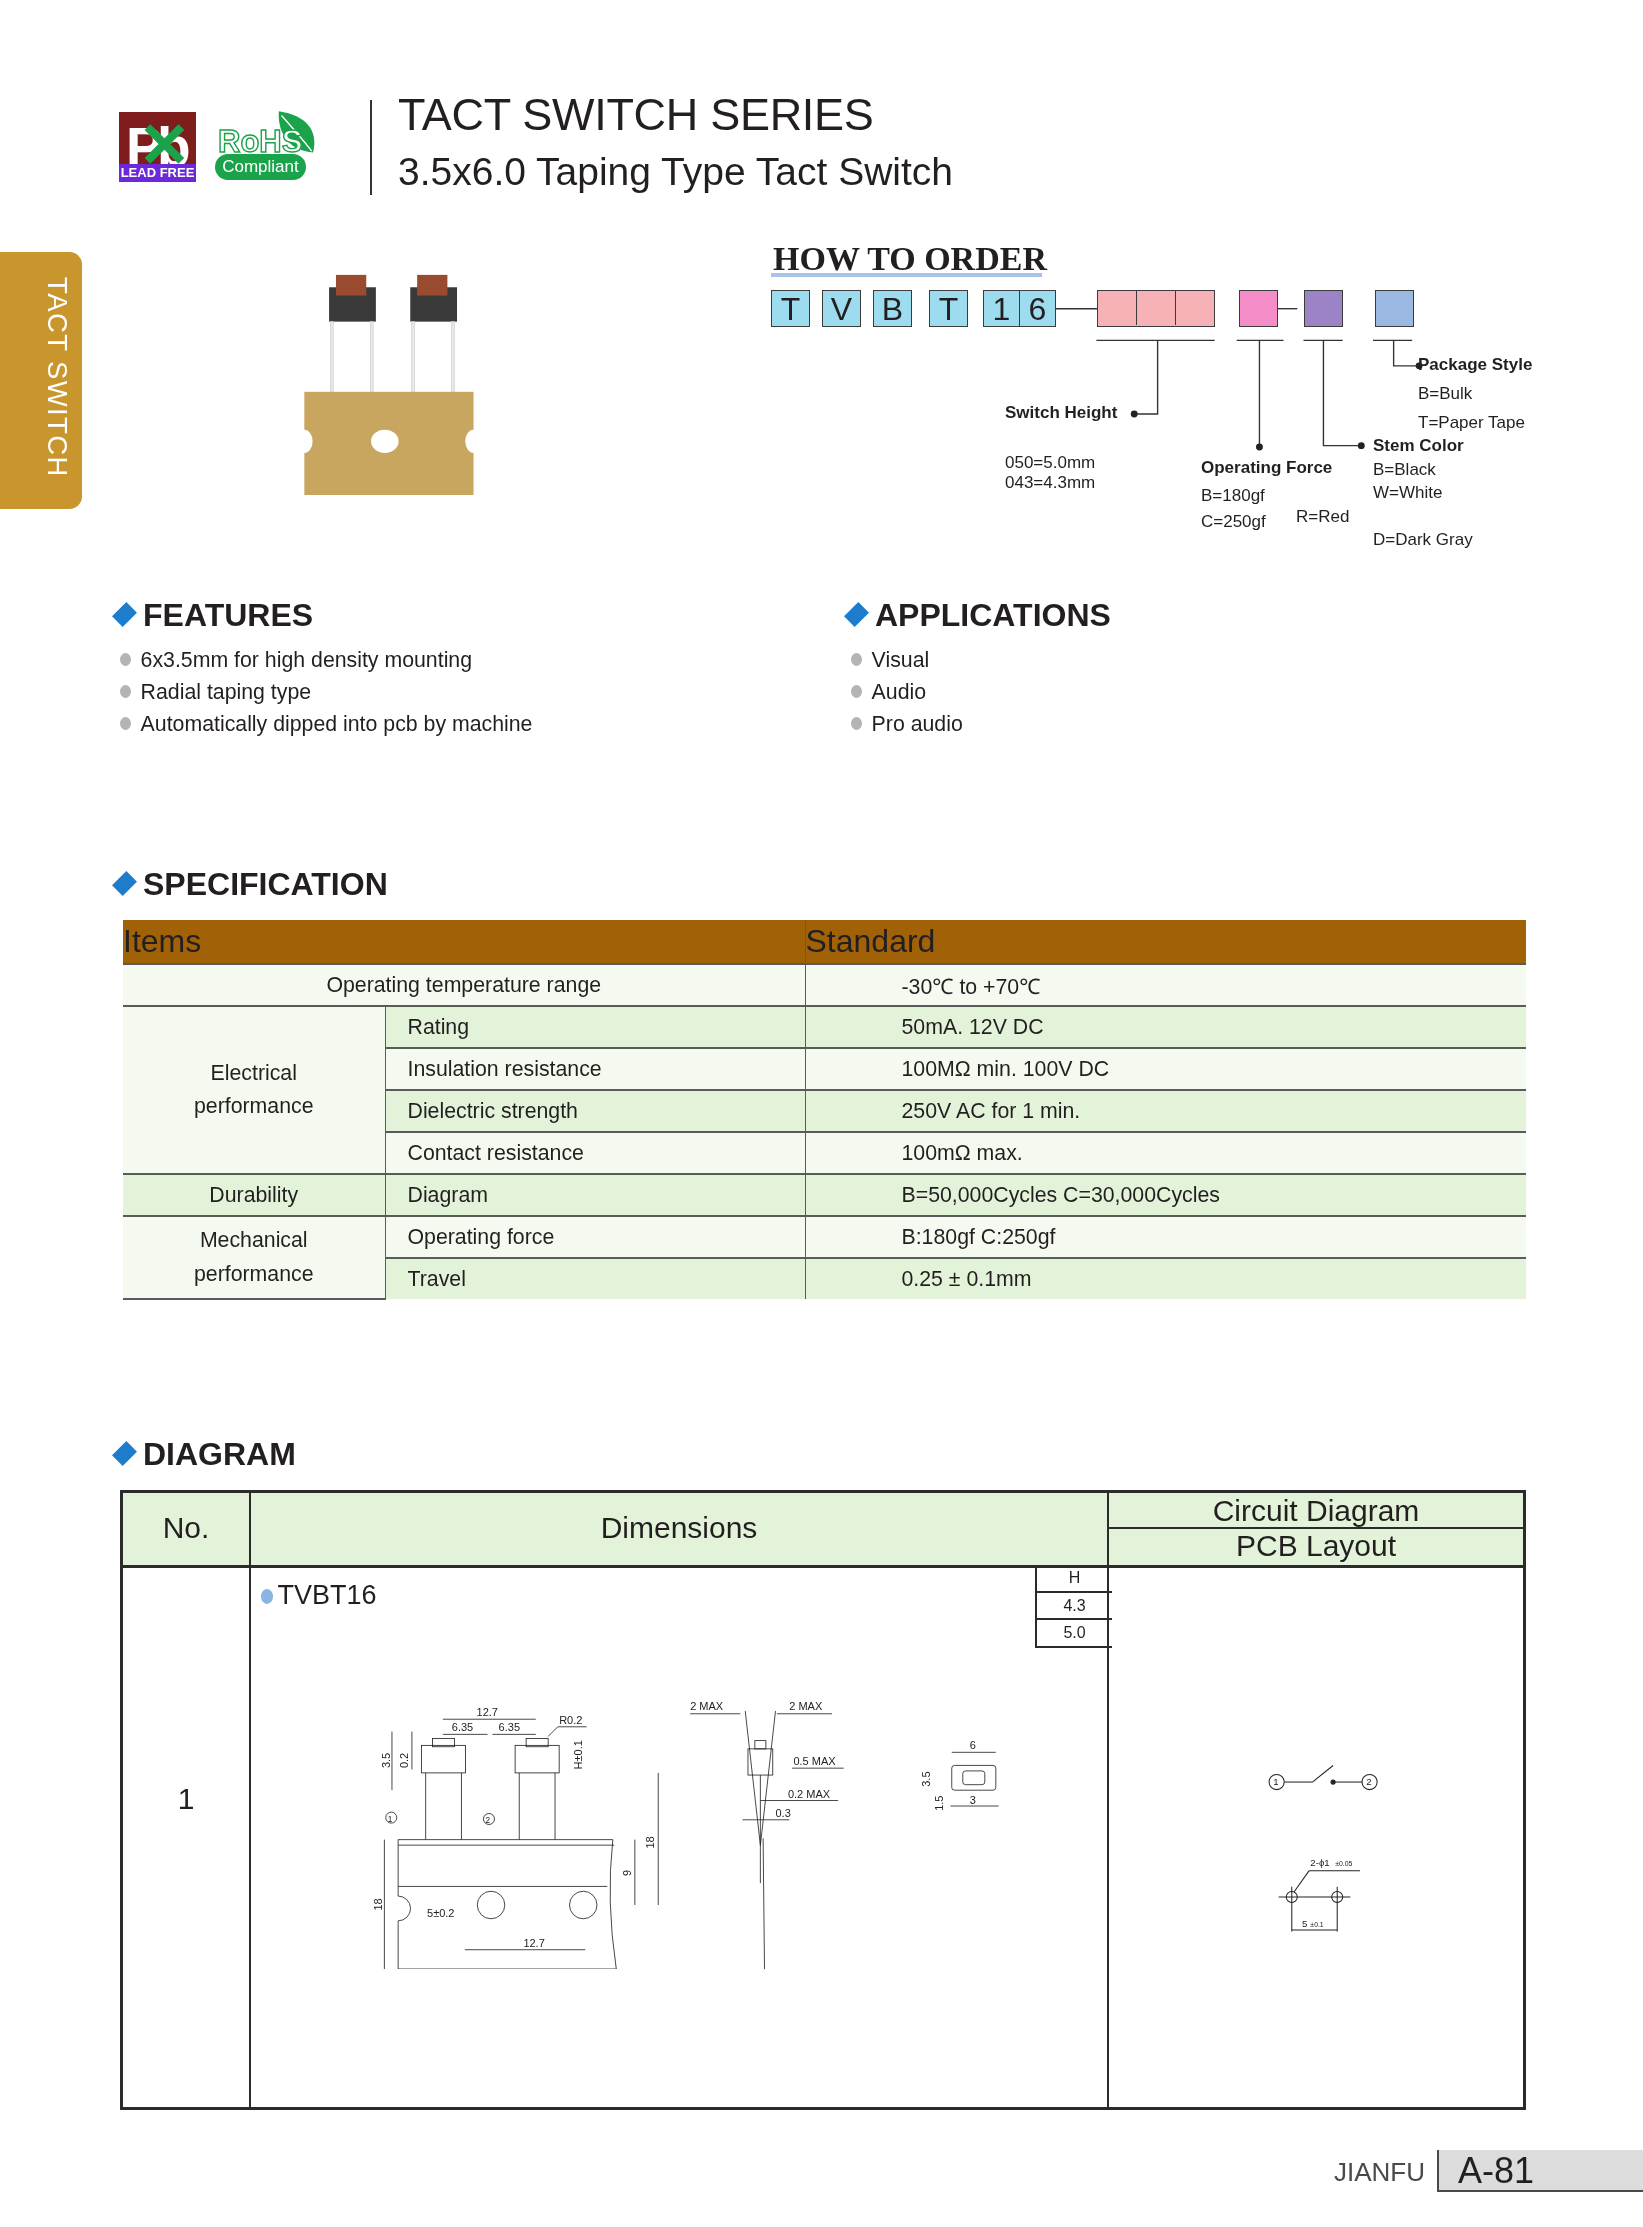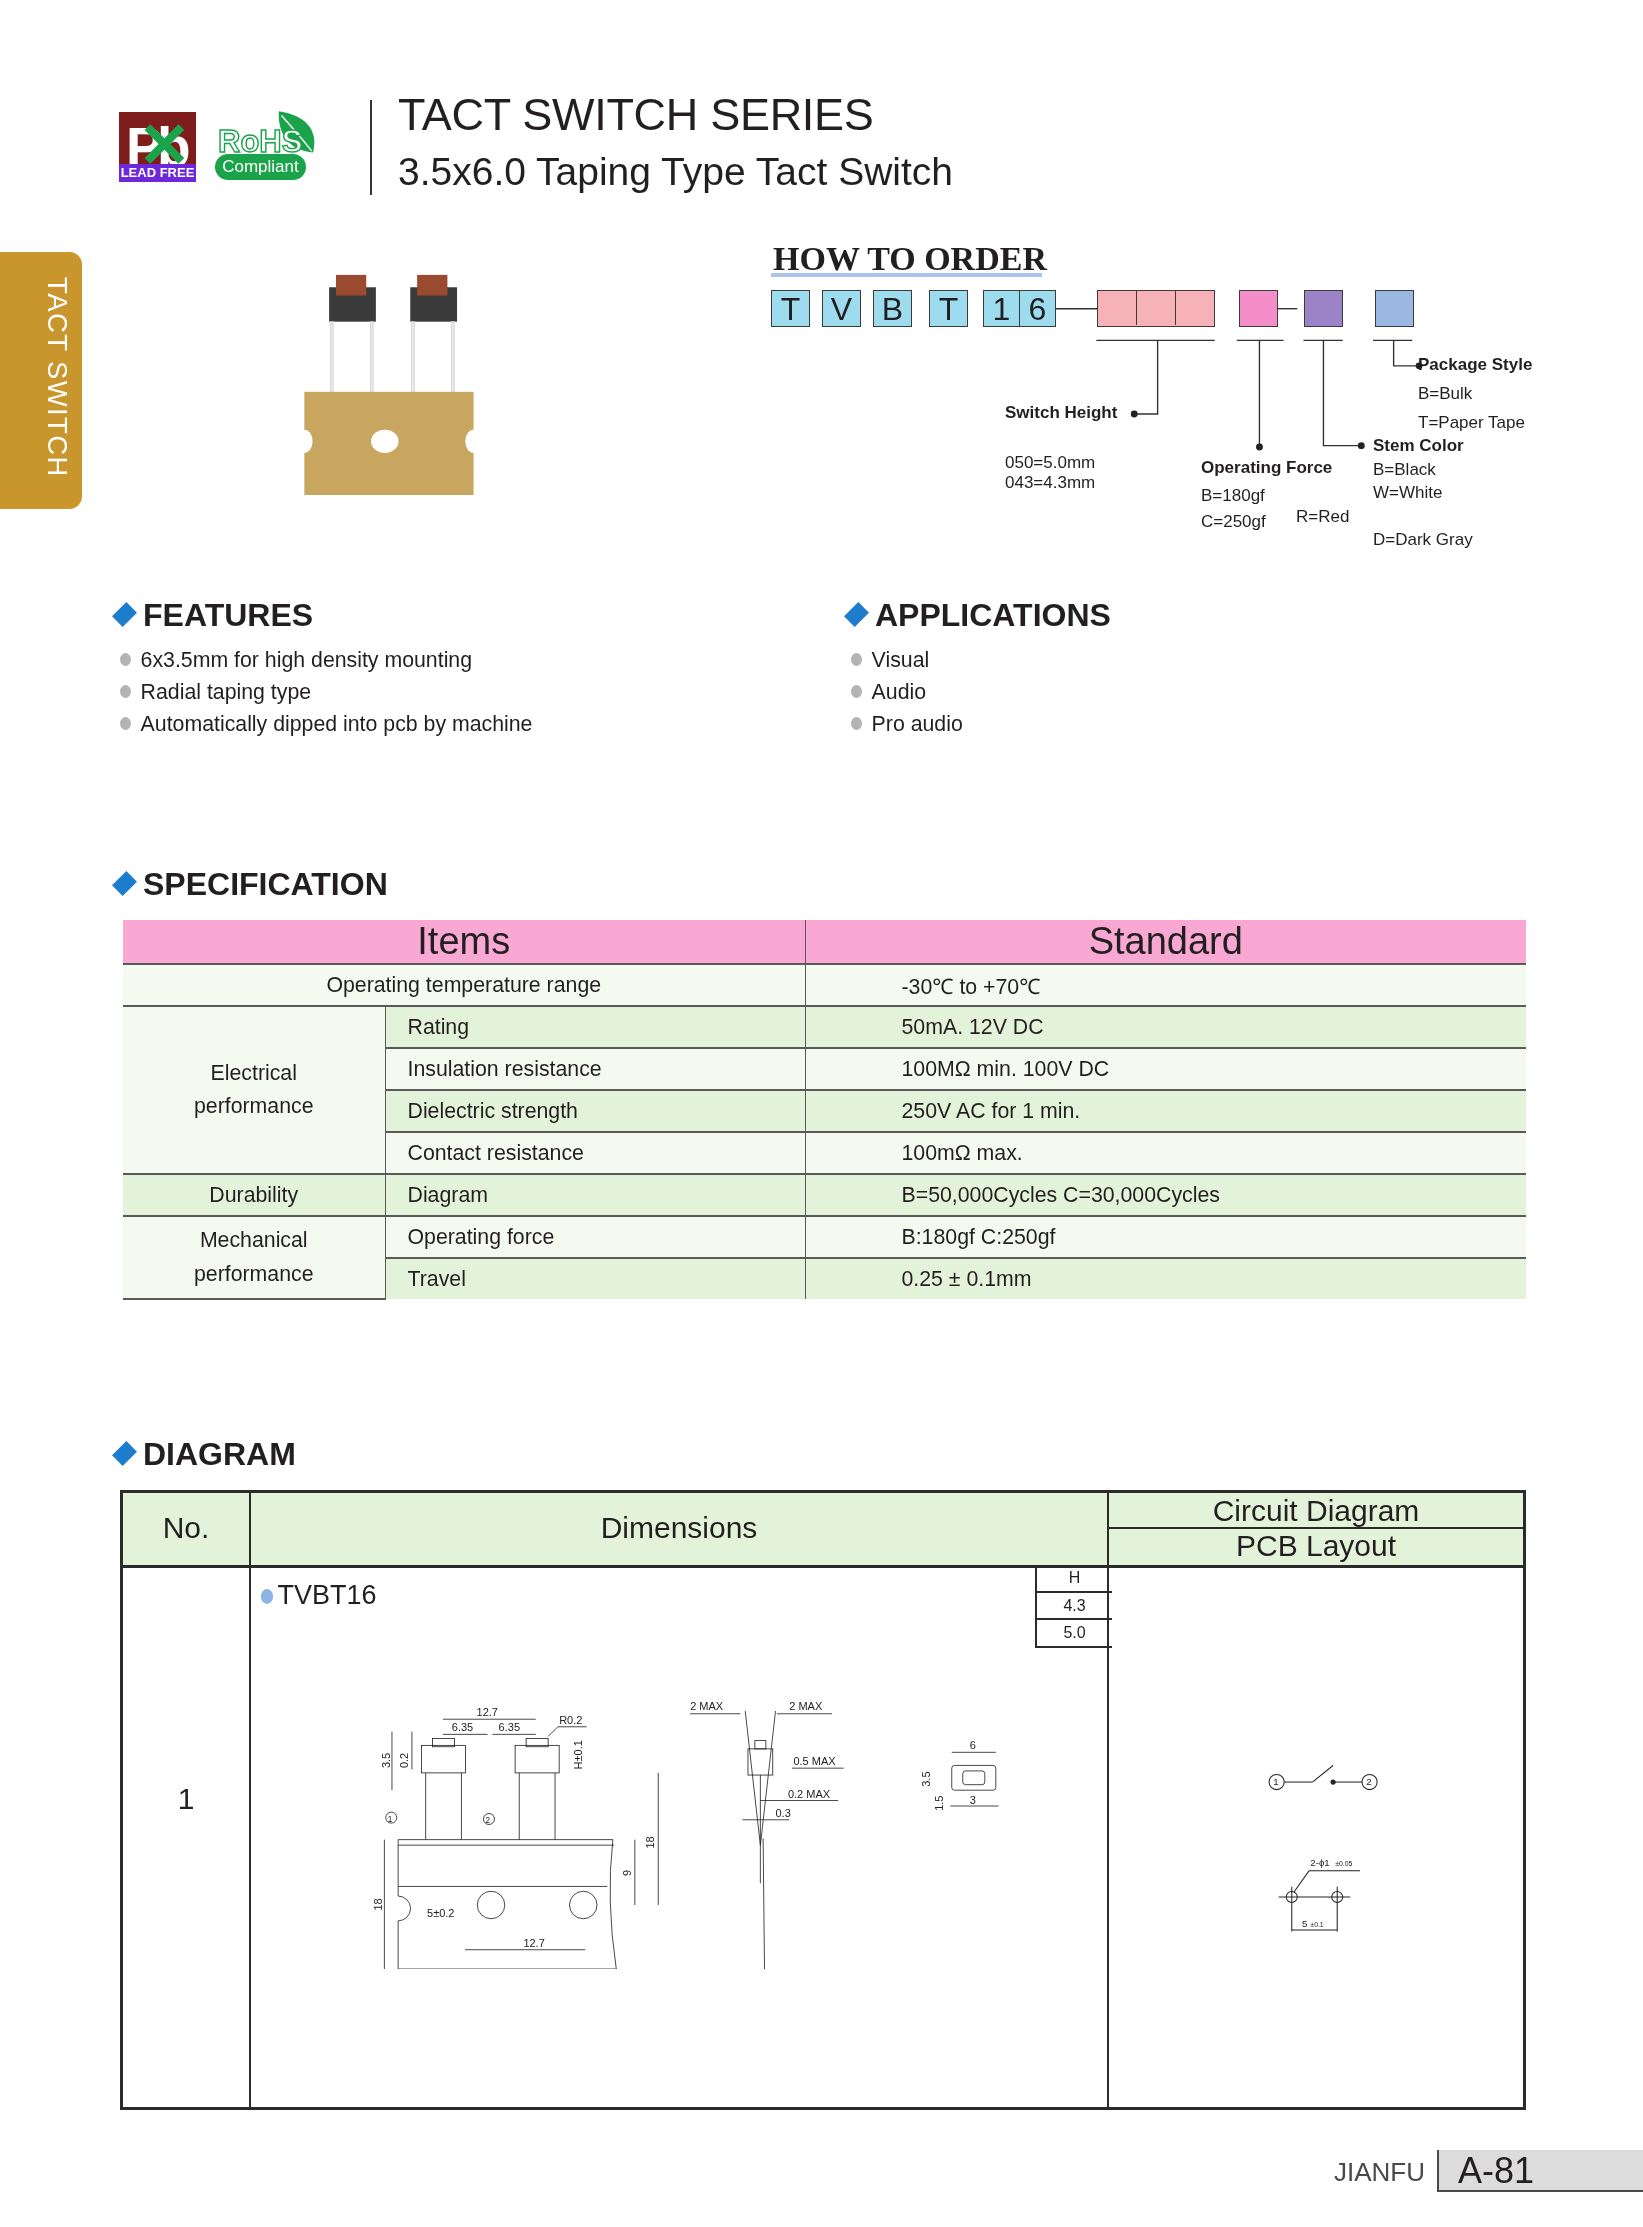--- a/index.html
+++ b/index.html
@@ -36,21 +36,21 @@
   
   .sec-head { font-size:32px; font-weight:bold; color:#231f20; }
   .sec-head .diamond { display:inline-block; width:15px; height:15px; background:#1e7ccc; transform:rotate(45deg) scaleY(1.35); margin-right:11px; vertical-align:middle; position:relative; top:-2.8px; }
   .bullet-list { font-size:21.3px; color:#231f20; }
   .bullet-list .li { height:32px; line-height:32px; }
   .bullet-list .dot { display:inline-block; width:11px; height:13px; border-radius:50%; background:#b4b4b4; margin-right:9.6px; vertical-align:middle; position:relative; top:-1.4px; }
 
   
   .spec { left:123px; top:920px; width:1403px; border-collapse:collapse; font-size:21.3px; color:#231f20; }
   .spec td { border-bottom:2.1px solid #5a5a5a; height:40px; padding:0; }
-  .spec .h td { height:43px; font-size:38px; text-align:center; background:#f9a8d4; }
+  .spec .h td { height:43px; font-size:32px; text-align:left; background:#a16207; }
   .spec .g { background:#e3f3d9; }
   .spec .w { background:#f4faf0; }
   .spec .vr { border-right:1.4px solid #5a5a5a; }
   .spec .c { text-align:center; }
   .spec .item { padding-left:22px; }
   .spec .std { padding-left:96px; }
   .spec tr:last-child td { border-bottom:none; }
 
   
   .diag { left:120px; top:1490px; width:1406px; height:620px; border:3.4px solid #2b2b2b; box-sizing:border-box; }

